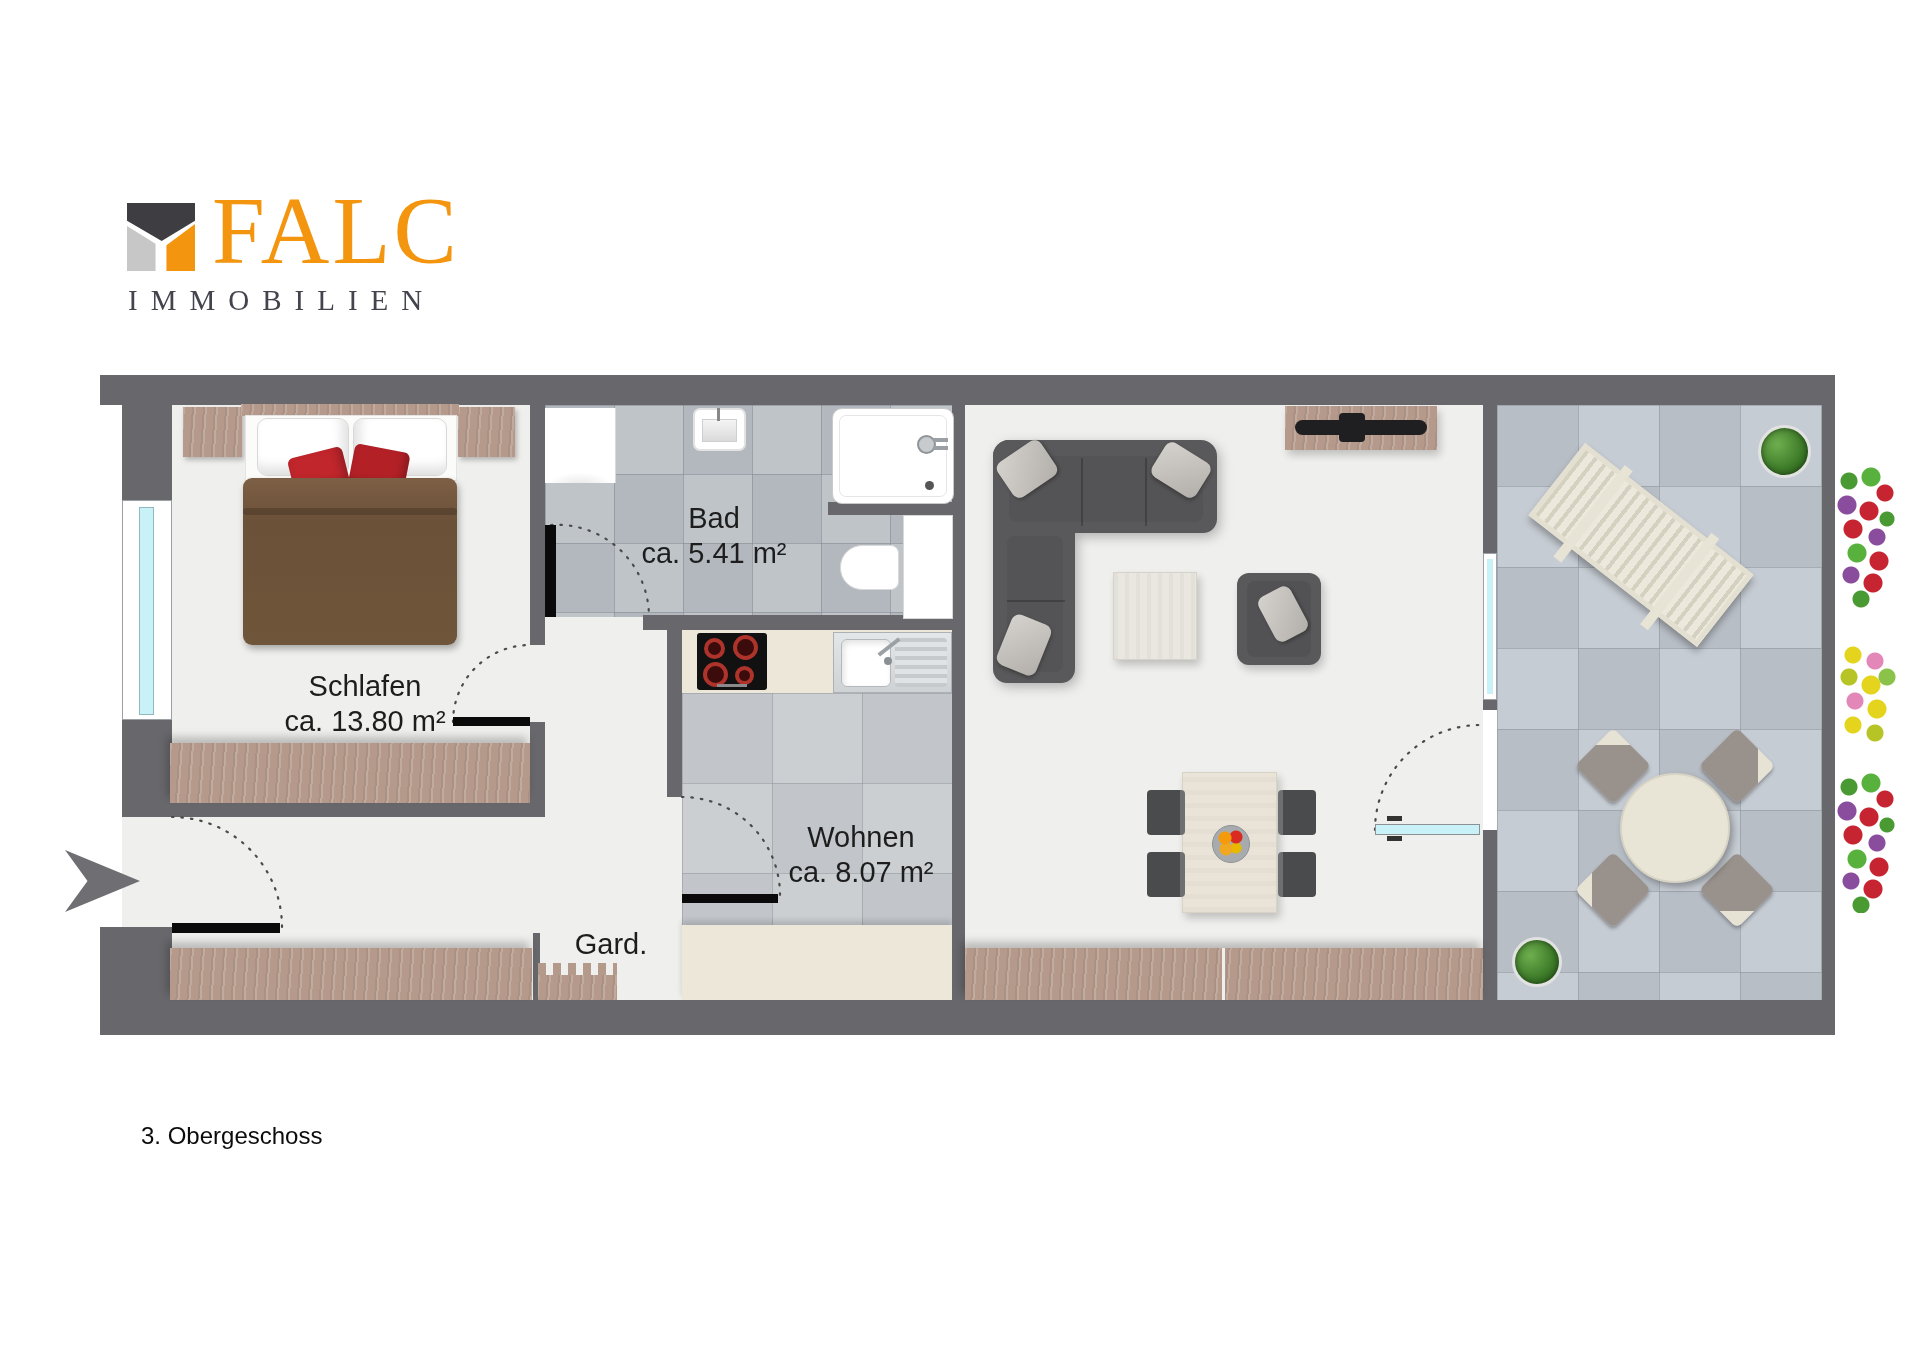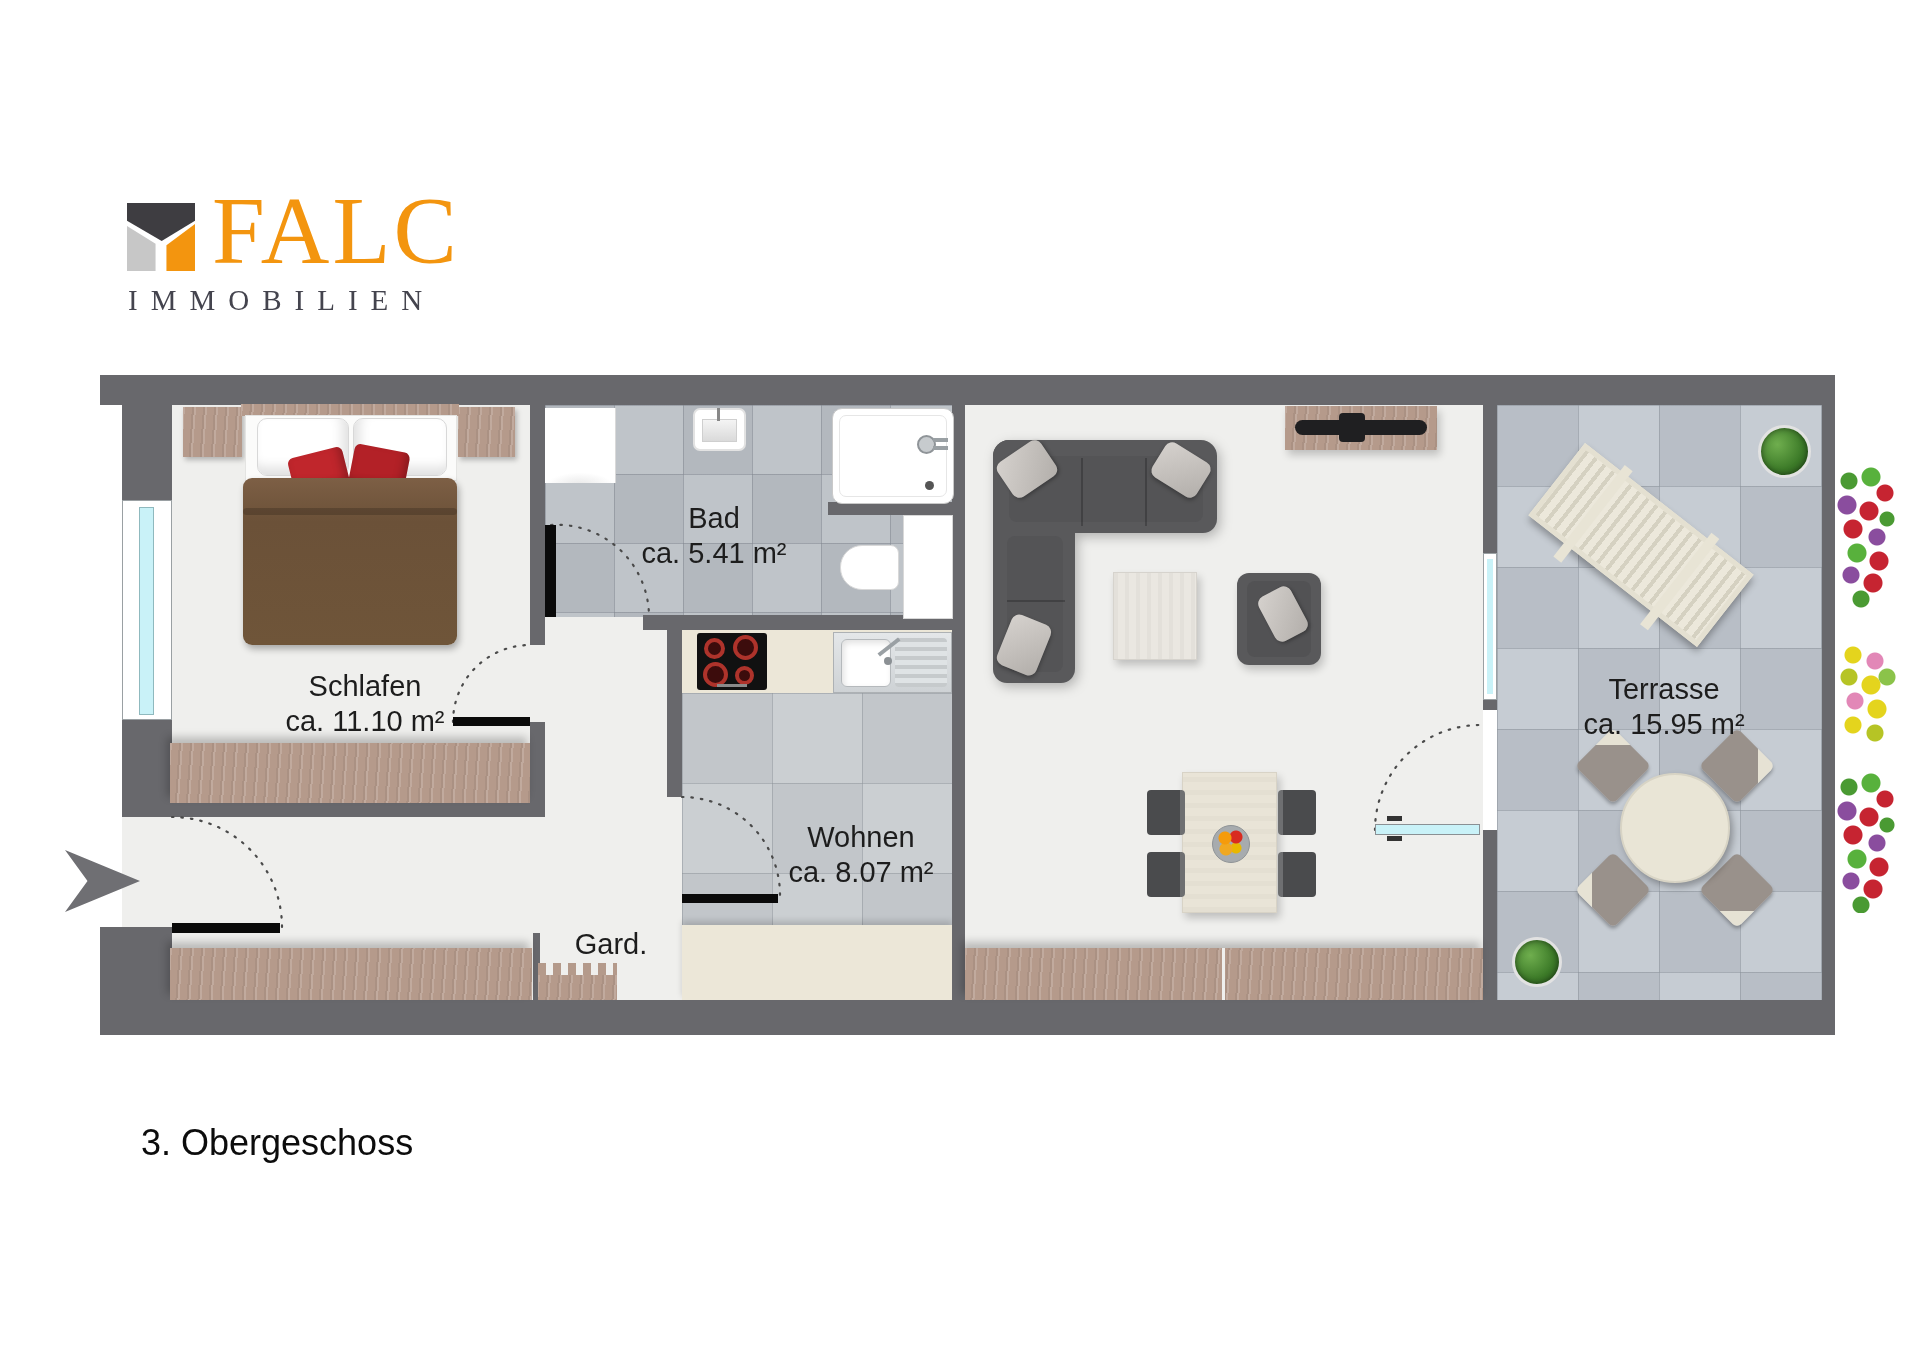--- a/index.html
+++ b/index.html
@@ -72,21 +72,21 @@
      radial-gradient(circle 9px at 18px 12px,#e4d41d 0 8px,transparent 9px),
      radial-gradient(circle 9px at 40px 18px,#e287b7 0 8px,transparent 9px),
      radial-gradient(circle 9px at 14px 34px,#b6c425 0 8px,transparent 9px),
      radial-gradient(circle 10px at 36px 42px,#e4d41d 0 9px,transparent 10px),
      radial-gradient(circle 9px at 52px 34px,#8bc34a 0 8px,transparent 9px),
      radial-gradient(circle 9px at 20px 58px,#e287b7 0 8px,transparent 9px),
      radial-gradient(circle 10px at 42px 66px,#e4d41d 0 9px,transparent 10px),
      radial-gradient(circle 9px at 18px 82px,#e4d41d 0 8px,transparent 9px),
      radial-gradient(circle 9px at 40px 90px,#b6c425 0 8px,transparent 9px);}
   .burner{position:absolute;border:4px solid #ae332b;background:#3c0c0c;border-radius:50%;box-sizing:border-box;}
-  .floor-title{position:absolute;left:141px;top:1122px;font-size:36px;color:#0c0c0c;}
+  .floor-title{position:absolute;left:141px;top:1122px;font-size:24px;color:#0c0c0c;}
   .arrow{position:absolute;background:#6f6f73;clip-path:polygon(0% 0%,100% 50%,0% 100%,30% 50%);}
 </style>
 </head>
 <body>
 
 <div>
   <div class="logo-mark">
     <div class="piece lm-gray"></div>
     <div class="piece lm-orange"></div>
     <div class="piece lm-dark"></div>
@@ -249,32 +249,28 @@
   <div class="plant" style="left:1658px;top:50px;width:47px;height:47px;"></div>
   <div class="plant" style="left:1412px;top:562px;width:44px;height:44px;"></div>
   <div class="flowers flowers-a" style="left:1733px;top:92px;width:72px;height:145px;"></div>
   <div class="flowers flowers-b" style="left:1735px;top:268px;width:68px;height:105px;"></div>
   <div class="flowers flowers-a" style="left:1733px;top:398px;width:72px;height:140px;"></div>
 
   <div class="arrow" style="left:-35px;top:475px;width:75px;height:62px;"></div>
 
   <div class="room-label" style="left:265px;top:294px;">
     <div>Schlafen</div>
-    <div>ca. 11.10 m²</div>
+    <div>ca. 13.80 m²</div>
   </div>
   <div class="room-label" style="left:614px;top:126px;">
     <div>Bad</div>
     <div>ca. 5.41 m²</div>
   </div>
   <div class="room-label" style="left:761px;top:445px;">
     <div>Wohnen</div>
     <div>ca. 8.07 m²</div>
   </div>
   <div class="room-label" style="left:511px;top:552px;">
     <div>Gard.</div>
   </div>
-  <div class="room-label" style="left:1564px;top:297px;">
-    <div>Terrasse</div>
-    <div>ca. 15.95 m²</div>
-  </div>
 </div>
 
 <div class="floor-title">3. Obergeschoss</div>
 
 </body></html>

